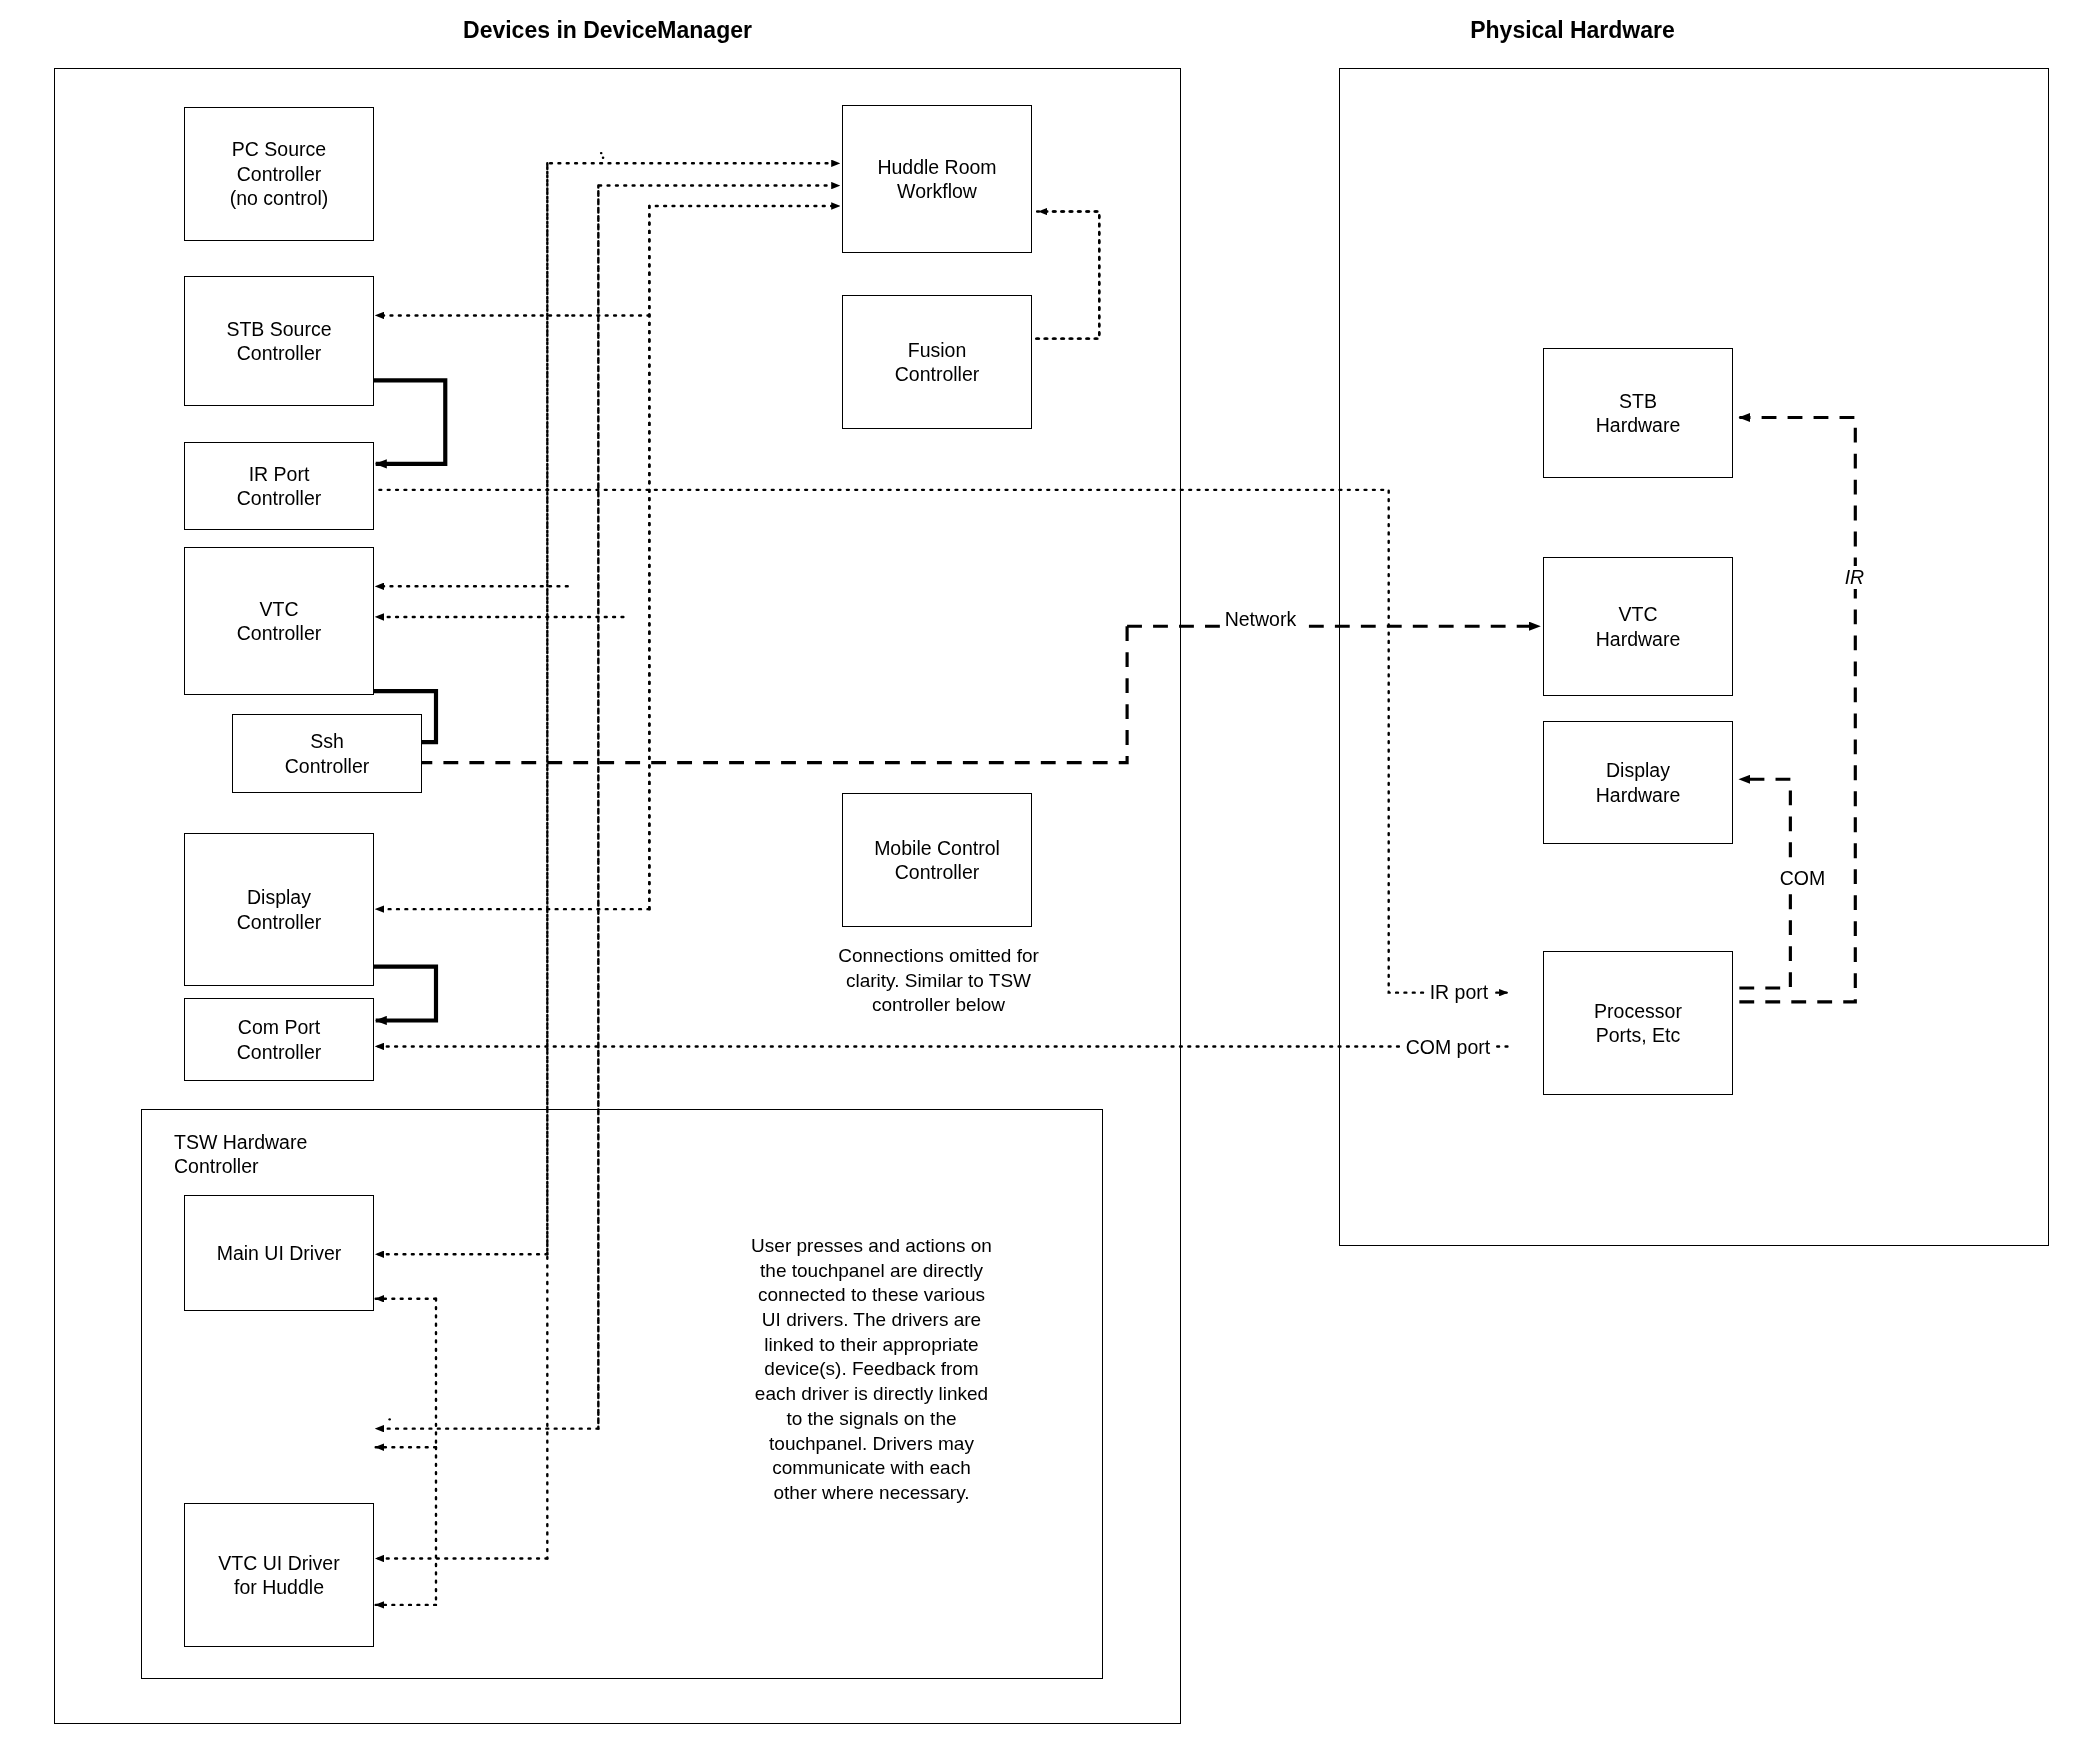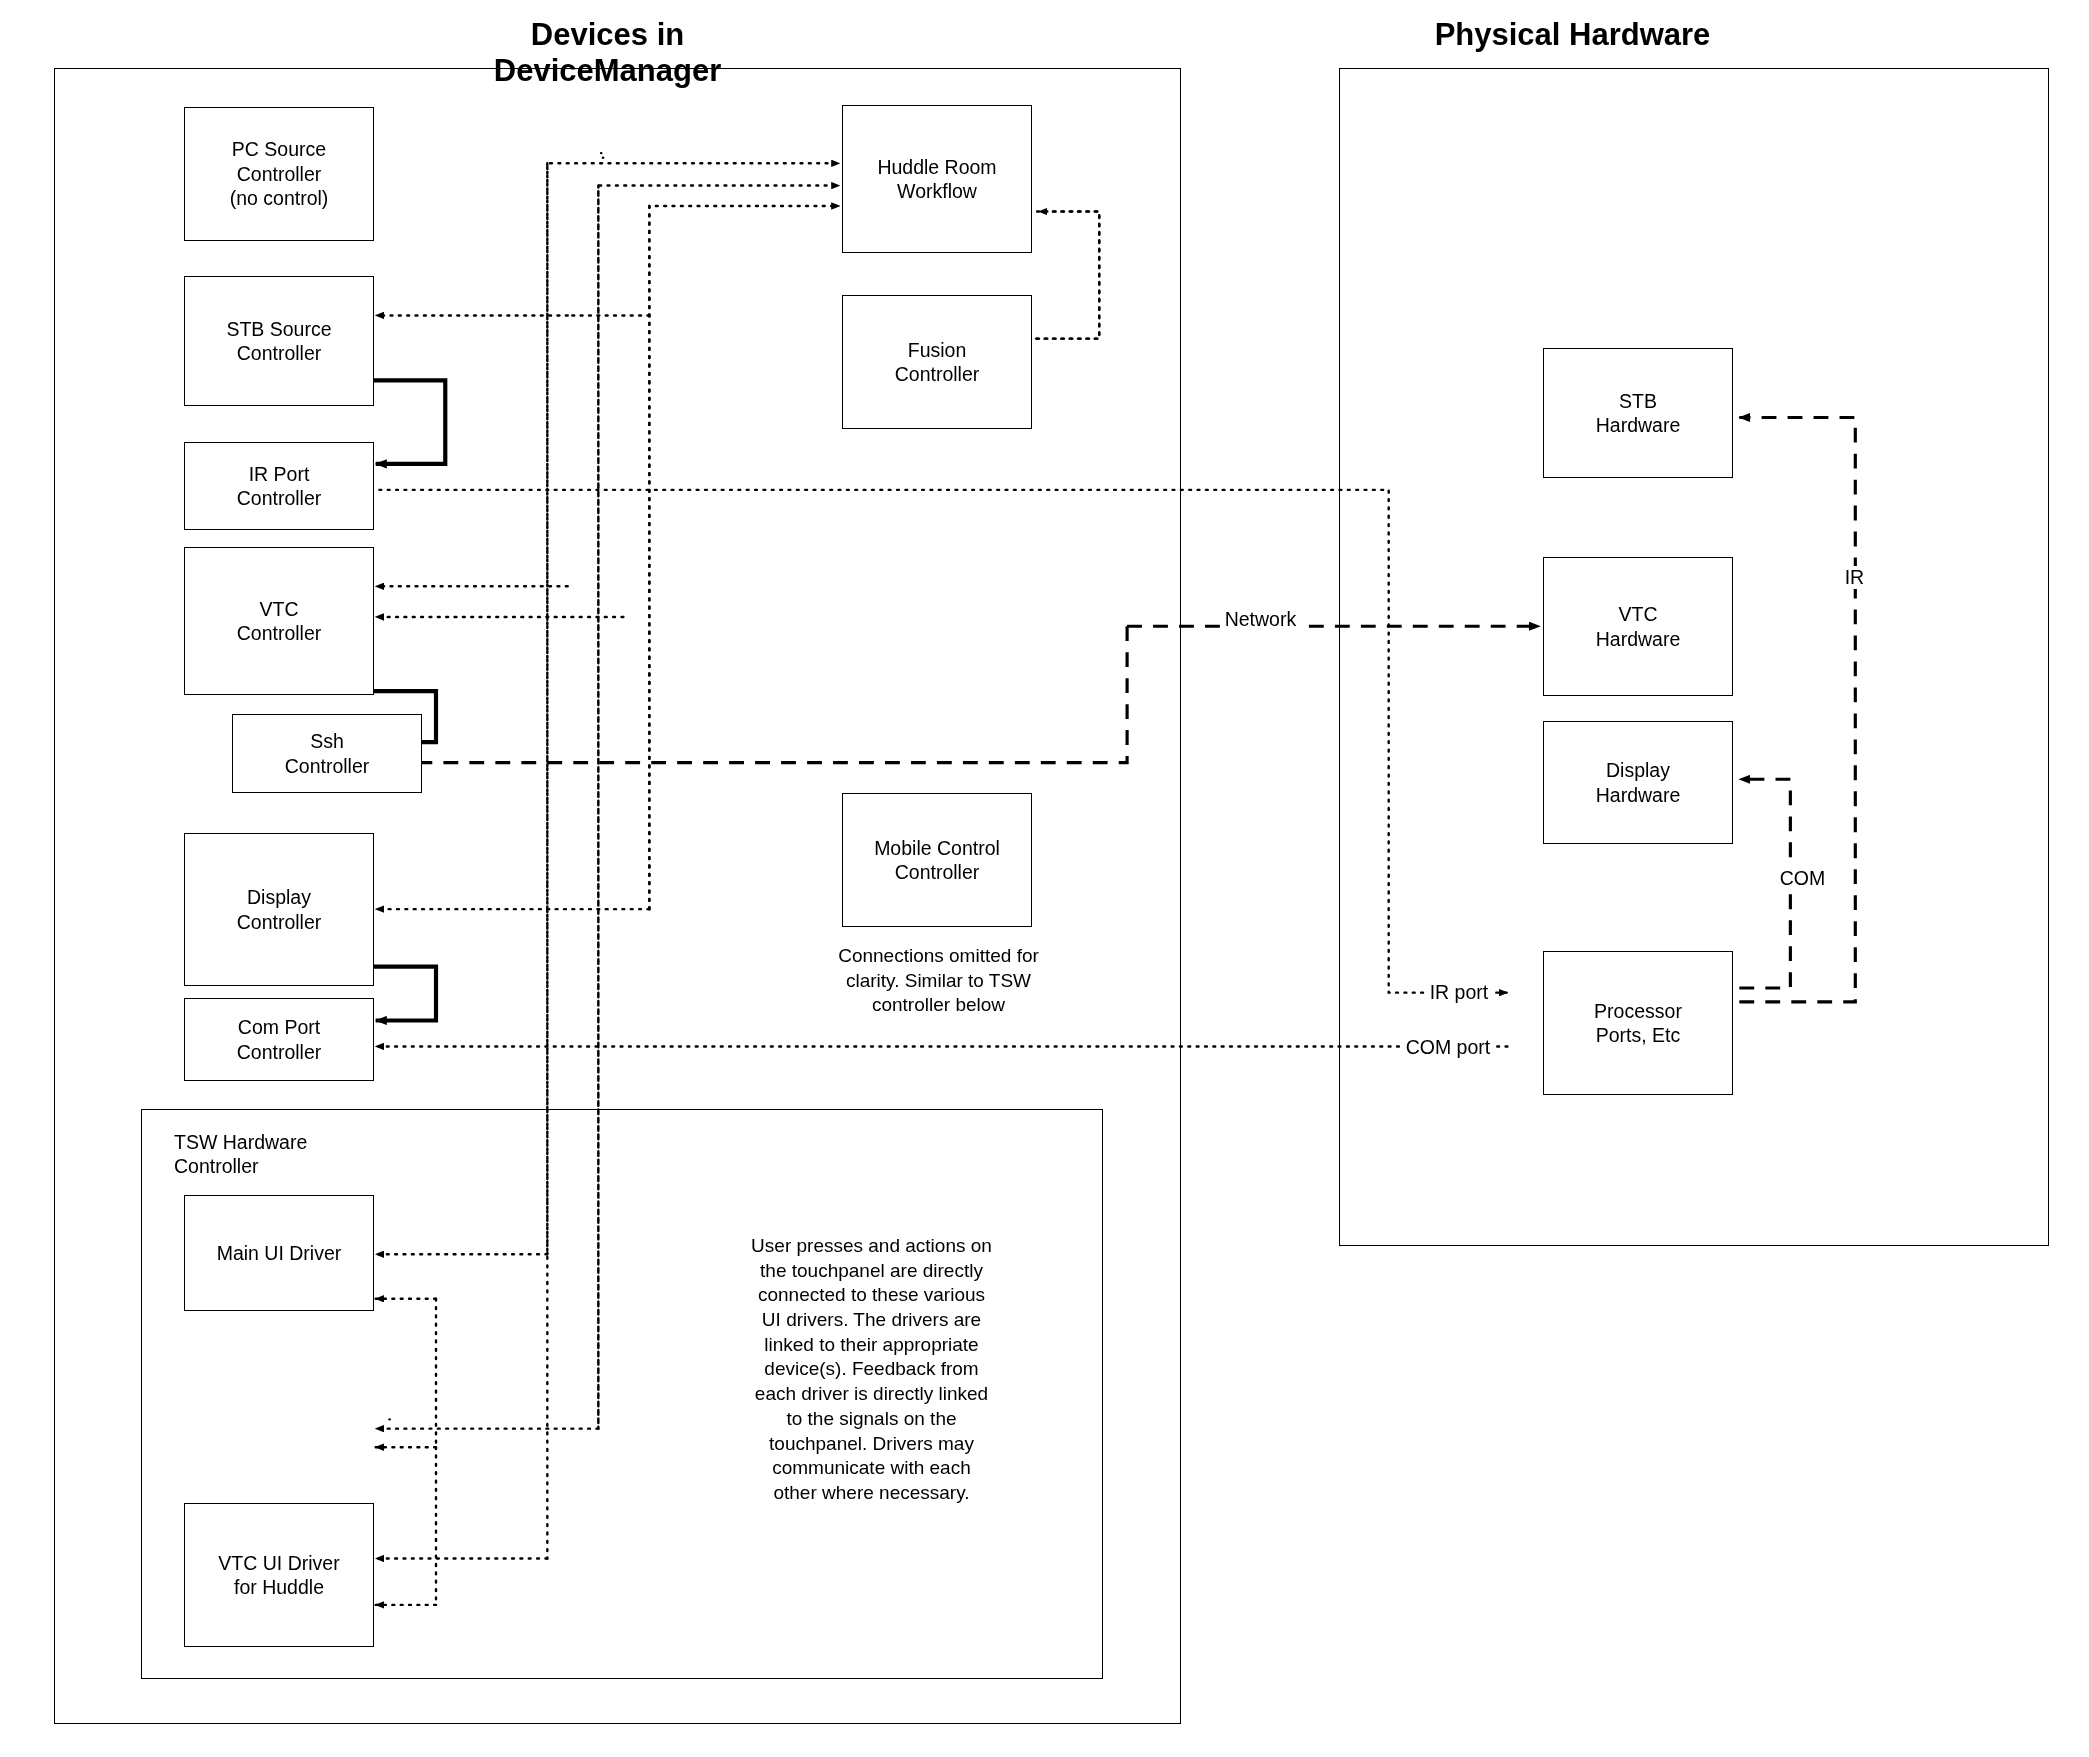--- a/index.html
+++ b/index.html
@@ -13,21 +13,21 @@
   }
   #canvas {
     position: relative;
     width: 2090px;
     height: 1758px;
     overflow: hidden;
     background: #ffffff;
   }
   .panel-title {
     position: absolute;
-    font-size: 31px;
+    font-size: 23px;
     font-weight: bold;
     text-align: center;
     color: #000;
   }
   .group-box {
     position: absolute;
     border: 1.9px solid #000;
     background: transparent;
     box-sizing: border-box;
   }
@@ -249,19 +249,19 @@
     <span style="white-space:pre-line;">Display
 Hardware</span>
   </div>
 
   <div class="node" style="left:1543px; top:951px; width:190px; height:144px;">
     <span style="white-space:pre-line;">Processor
 Ports, Etc</span>
   </div>
 
   <div class="edge-label" style="left:1206px; top:608px;margin-left:15px;">Network</div>
-  <div class="edge-label" style="left:1841px; top:566px;">IR</div>
+  <div class="edge-label" style="left:1841px; top:566px;font-style:italic;">IR</div>
   <div class="edge-label" style="left:1776px; top:867px;">COM</div>
   <div class="edge-label" style="left:1426px; top:981px;">IR port</div>
   <div class="edge-label" style="left:1402px; top:1036px;">COM port</div>
 
 </div>
 
 
 </body></html>

